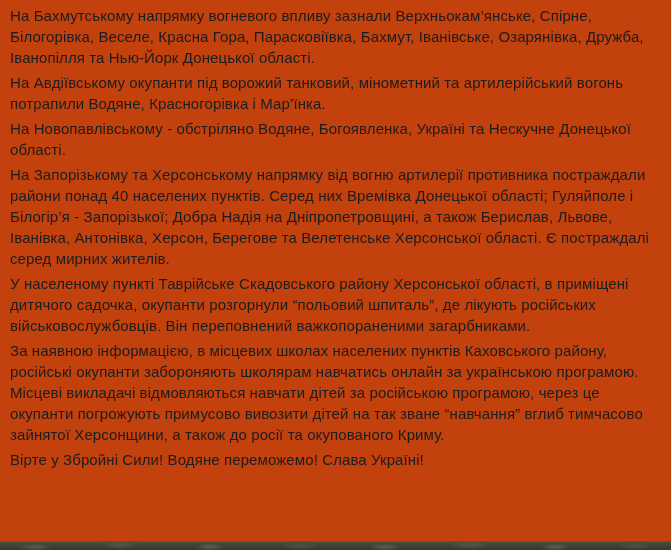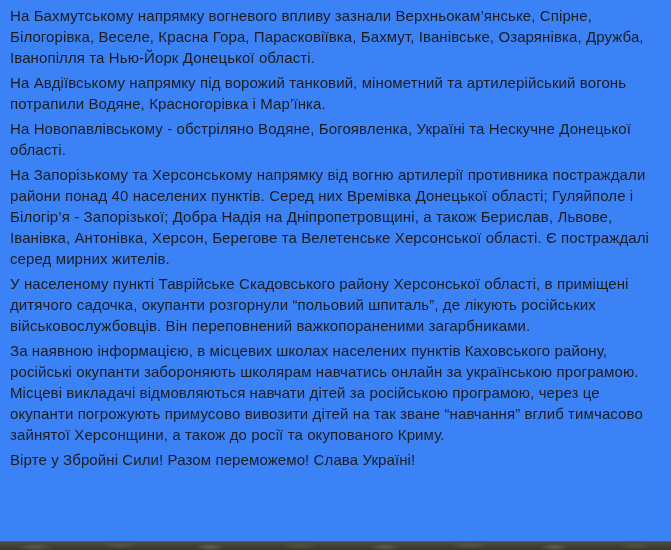--- a/index.html
+++ b/index.html
@@ -4,21 +4,21 @@
 <style>
   html, body {
     margin: 0;
     padding: 0;
     background: #ffffff;
   }
   .page {
     position: relative;
     width: 671px;
     height: 550px;
-    background: #3b82f6;
+    background: #c2410c;
     overflow: hidden;
     font-family: "Liberation Sans", "DejaVu Sans", sans-serif;
   }
   .post-text {
     padding: 5px 9px 0 10px;
     color: #1d1d1f;
     font-size: 15px;
     line-height: 21px;
     letter-spacing: 0.1px;
   }
@@ -43,21 +43,21 @@
       radial-gradient(ellipse 26px 5px at 635px 5px, #54533f 0%, rgba(84,83,63,0) 70%),
       linear-gradient(180deg, #5a594a 0px, #4a4940 2px, #403f34 5px, #39382e 9px);
   }
 </style>
 </head>
 <body>
 
 <div class="page">
   <div class="post-text">
     <p>На Бахмутському напрямку вогневого впливу зазнали Верхньокам’янське, Спірне, Білогорівка, Веселе, Красна Гора, Парасковіївка, Бахмут, Іванівське, Озарянівка, Дружба, Іванопілля та Нью-Йорк Донецької області.</p>
-    <p>На Авдіївському напрямку під ворожий танковий, мінометний та артилерійський вогонь потрапили Водяне, Красногорівка і Мар’їнка.</p>
+    <p>На Авдіївському окупанти під ворожий танковий, мінометний та артилерійський вогонь потрапили Водяне, Красногорівка і Мар’їнка.</p>
     <p>На Новопавлівському - обстріляно Водяне, Богоявленка, Україні та Нескучне Донецької області.</p>
     <p>На Запорізькому та Херсонському напрямку від вогню артилерії противника постраждали райони понад 40 населених пунктів. Серед них Времівка Донецької області; Гуляйполе і Білогір’я - Запорізької; Добра Надія на Дніпропетровщині, а також Берислав, Львове, Іванівка, Антонівка, Херсон, Берегове та Велетенське Херсонської області. Є постраждалі серед мирних жителів.</p>
     <p>У населеному пункті Таврійське Скадовського району Херсонської області, в приміщені дитячого садочка, окупанти розгорнули “польовий шпиталь”, де лікують російських військовослужбовців. Він переповнений важкопораненими загарбниками.</p>
     <p>За наявною інформацією, в місцевих школах населених пунктів Каховського району, російські окупанти забороняють школярам навчатись онлайн за українською програмою. Місцеві викладачі відмовляються навчати дітей за російською програмою, через це окупанти погрожують примусово вивозити дітей на так зване “навчання” вглиб тимчасово зайнятої Херсонщини, а також до росії та окупованого Криму.</p>
-    <p>Вірте у Збройні Сили! Разом переможемо! Слава Україні!</p>
+    <p>Вірте у Збройні Сили! Водяне переможемо! Слава Україні!</p>
   </div>
   <div class="photo-strip"></div>
 </div>
 
 </body></html>

